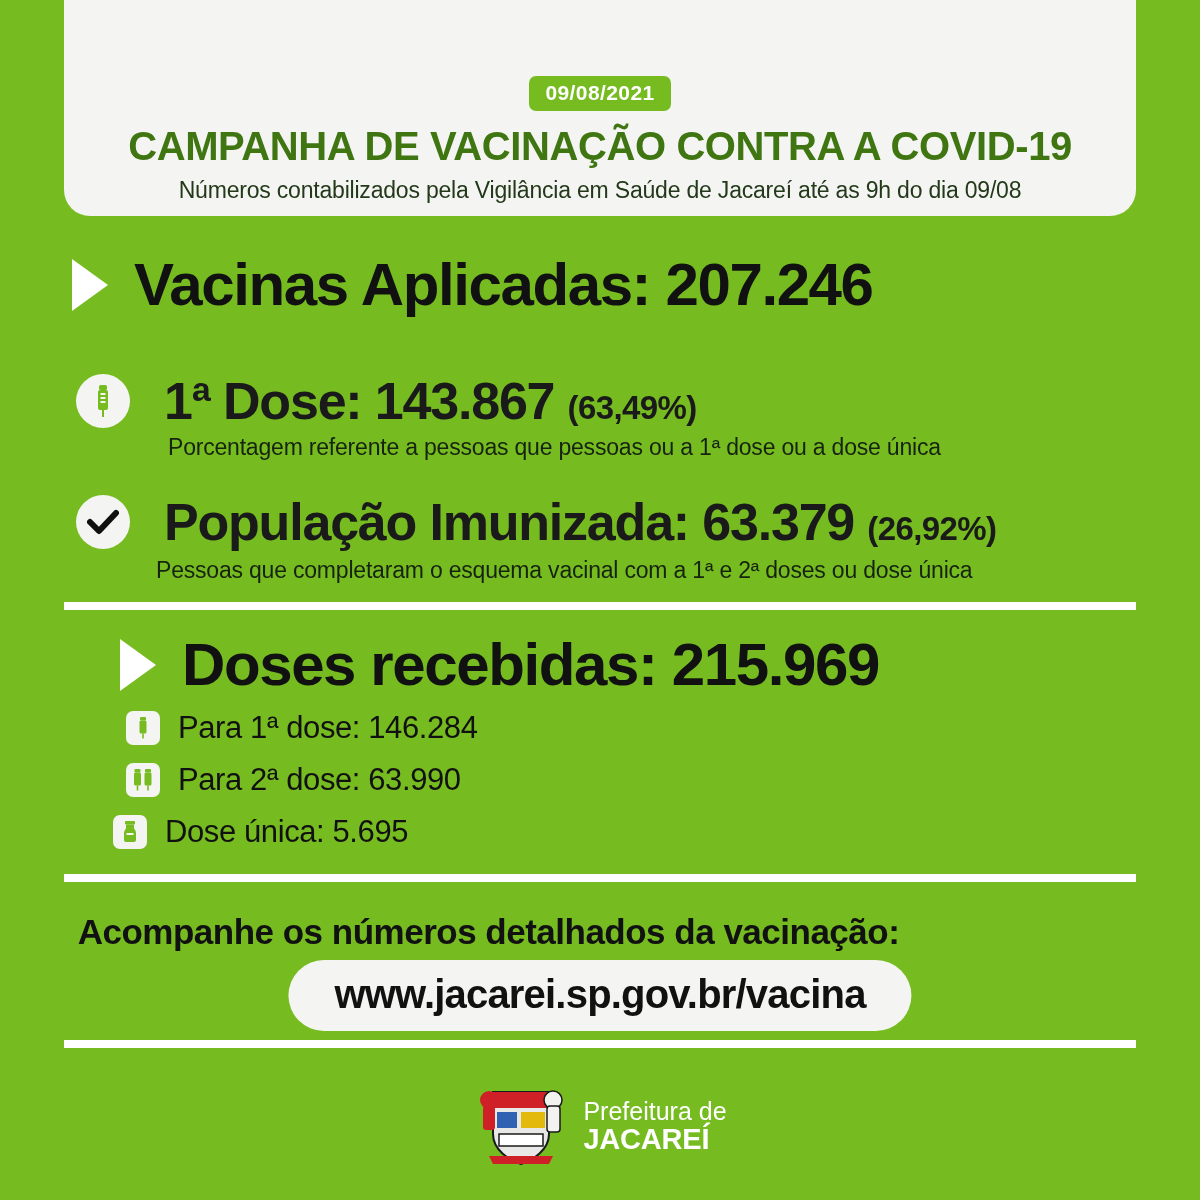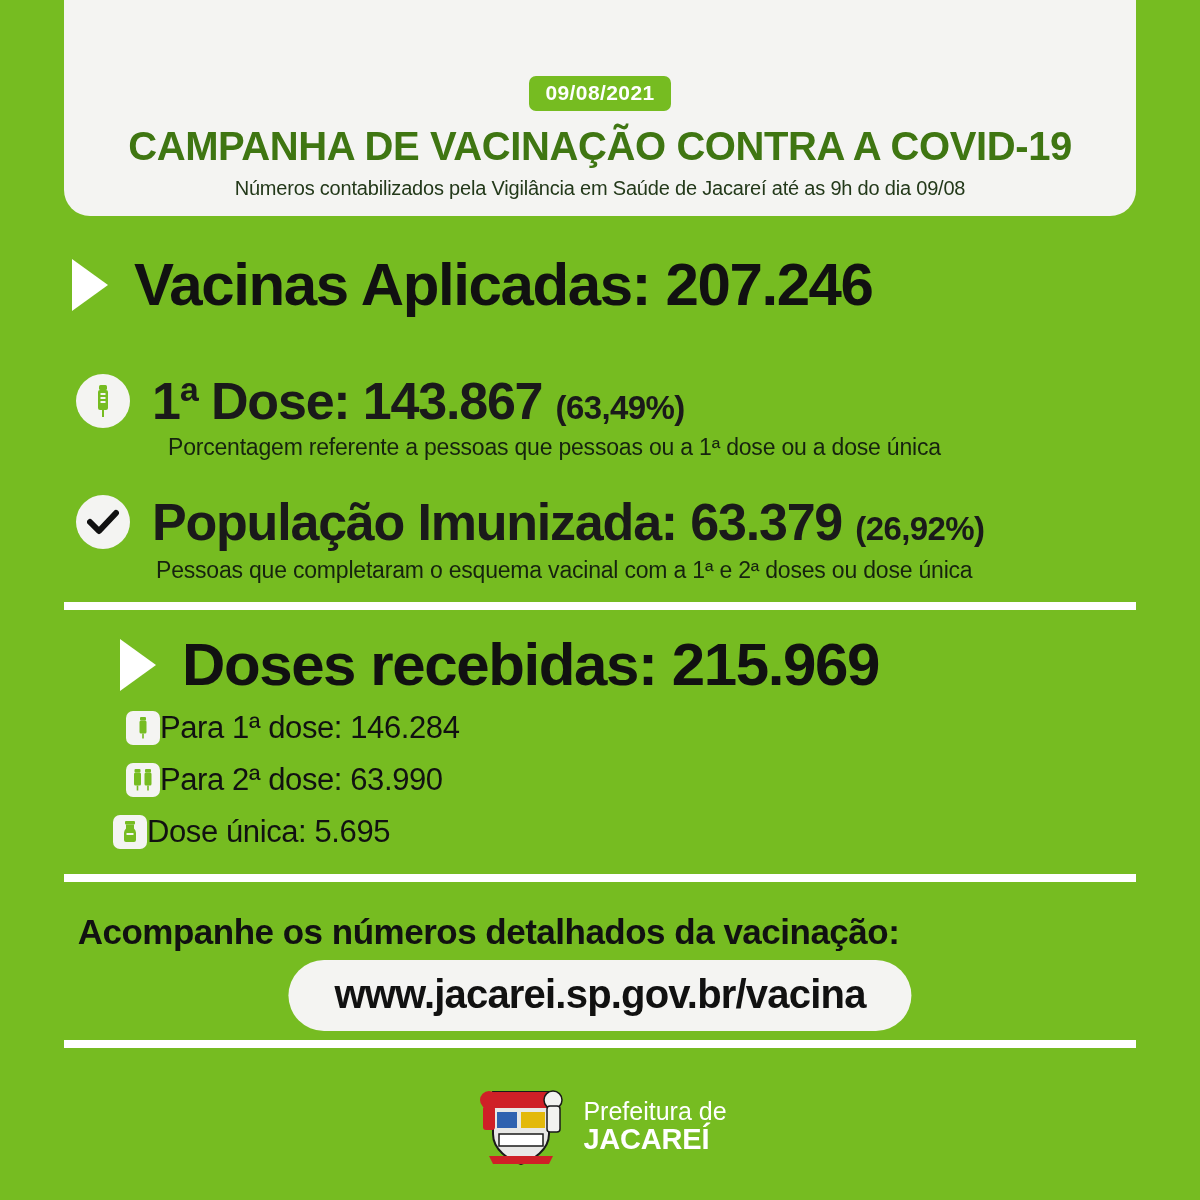--- a/index.html
+++ b/index.html
@@ -43,21 +43,21 @@
   .header-title {
     margin-top: 14px;
     font-size: 40px;
     font-weight: bold;
     color: #3f7612;
     letter-spacing: -0.4px;
     line-height: 1.06;
   }
   .header-sub {
     margin-top: 10px;
-    font-size: 20px;
+    font-size: 23px;
     color: #23391a;
     letter-spacing: -0.2px;
   }
 
   
   .row {
     position: absolute;
     display: flex;
     align-items: center;
   }
@@ -88,20 +88,21 @@
     align-items: center;
     justify-content: center;
     flex: 0 0 auto;
   }
 
   .mid-line {
     font-size: 52px;
     font-weight: bold;
     letter-spacing: -1.2px;
     white-space: nowrap;
+    margin-left: 12px;
   }
   .pct {
     font-size: 33px;
     font-weight: bold;
     letter-spacing: -0.6px;
   }
   .note {
     position: absolute;
     font-size: 23px;
     color: #16230f;
@@ -116,20 +117,21 @@
     width: 1072px;
     height: 8px;
     background: #ffffff;
   }
 
   
   .small-row {
     position: absolute;
     display: flex;
     align-items: center;
+    gap: 18px;
   }
   .small-icon {
     width: 34px;
     height: 34px;
     border-radius: 7px;
     background: #f4f4f2;
     display: flex;
     align-items: center;
     justify-content: center;
     flex: 0 0 auto;

